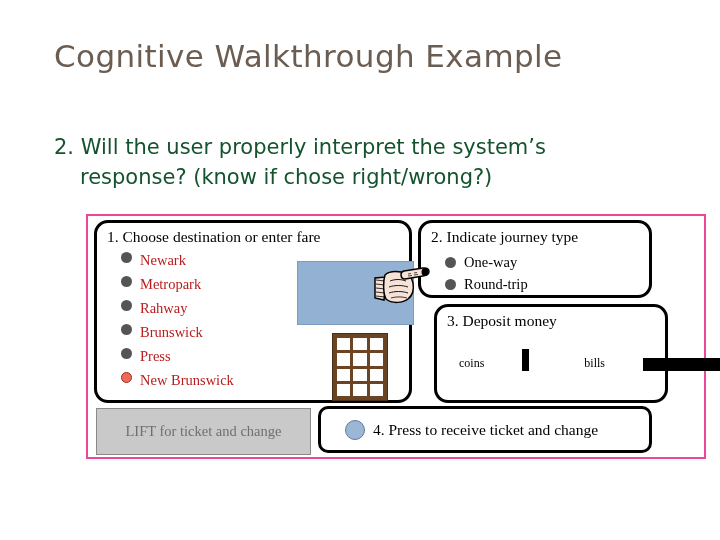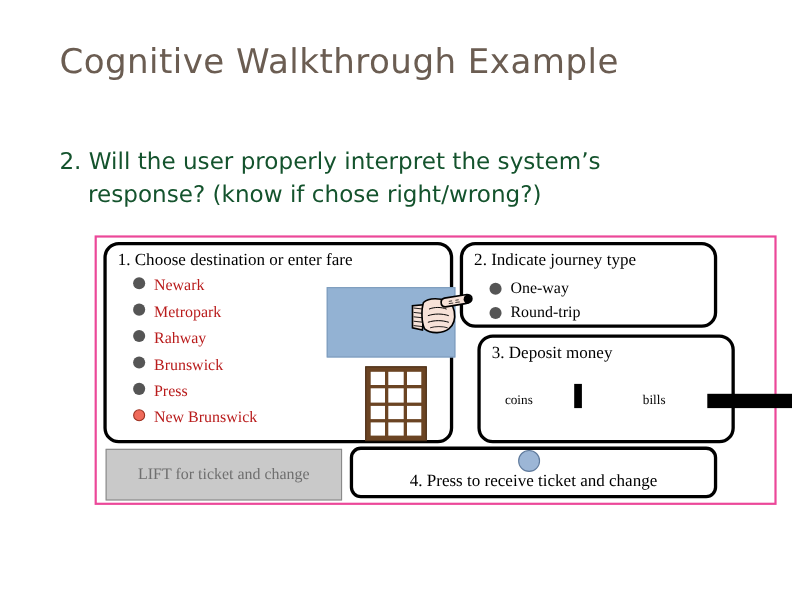--- a/index.html
+++ b/index.html
@@ -222,22 +222,21 @@
     white-space: nowrap;
   }
 
   
   #panel-press {
     left: 230px; top: 190px;
     width: 334px; height: 47px;
     border-radius: 10px;
     display: flex;
     align-items: center;
-    padding-left: 0;
-    flex-direction: column;
+    padding-left: 24px;
   }
   #press-button {
     width: 20px; height: 20px;
     border-radius: 50%;
     background: #9cb6d6;
     border: 1px solid #5f7a9c;
     flex: 0 0 auto;
     margin-right: 8px;
   }
   #press-label {

